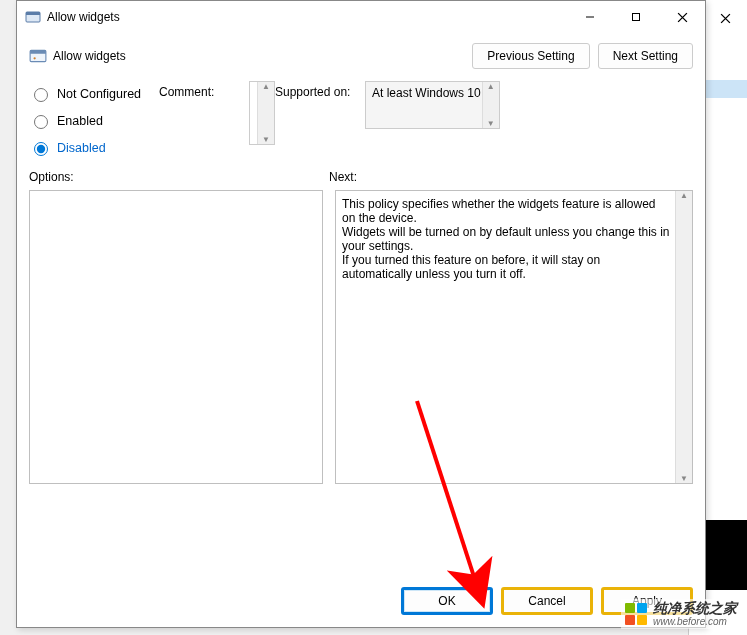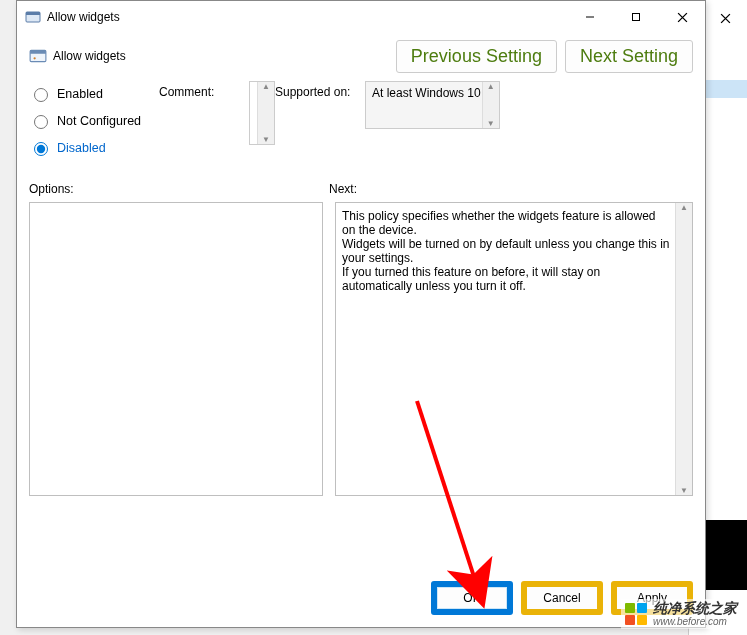--- a/index.html
+++ b/index.html
@@ -83,22 +83,22 @@
   }
   .subheader .icon { width:18px;height:18px;margin-right:6px; }
   .navbtns {
     margin-left:auto;
     display:flex; gap:8px;
   }
   .btn {
     border:1px solid #ccc;
     background:#fdfdfd;
     padding: 5px 14px;
-    font-size:18px;
-    color:#4d7c0f;
+    font-size:12px;
+    color:#000000;
     border-radius:3px;
   }
   .row1 {
     display:flex;
     margin-top:10px;
   }
   .leftcol {
     width: 130px;
     padding-top:4px;
   }
@@ -129,21 +129,21 @@
   .textbox.supported { height:48px; background:#f5f5f5;}
   .scroll-stub {
     position:absolute; right:0; top:0; bottom:0; width:17px;
     background:#f0f0f0;
     border-left:1px solid #ddd;
     display:flex;flex-direction:column;justify-content:space-between;align-items:center;
     color:#888;font-size:8px;
   }
   .lowlabels {
     display:flex;
-    margin-top:26px;
+    margin-top:14px;
   }
   .lowlabels .lbl1 { width:300px; }
   .panels {
     display:flex;
     gap:12px;
     margin-top:6px;
     height:294px;
   }
   .panel {
     border:1px solid #bfbfbf;
@@ -155,24 +155,24 @@
   .panel.options { width:294px; }
   .panel.help { flex:1; }
   .panel .scroll-stub { }
   .footer {
     display:flex;
     justify-content:flex-end;
     gap:8px;
     padding:10px 12px 12px;
   }
   .footer .fbtn {
-    border:6px solid #eab308;
+    border:3px solid #eab308;
     background:#fdfdfd;
     padding:4px 0;
-    width:82px;
+    width:92px;
     text-align:center;
     font-size:12px;
     border-radius:3px;
   }
   .footer .fbtn.default { border-color:#0078d7; box-shadow:0 0 0 1px #cde6f7 inset;}
   
   .arrow {
     position:absolute;
     top:390px; left:390px;
     pointer-events:none;
@@ -249,25 +249,25 @@
         <div class="btn">Previous Setting</div>
         <div class="btn">Next Setting</div>
       </div>
     </div>
 
     <div class="row1">
       <div class="leftcol">
         <div class="radio-group">
           <label class="radio-item">
             <input type="radio" name="state" style="">
-            <span>Enabled</span>
+            <span>Not Configured</span>
           </label>
           <label class="radio-item">
             <input type="radio" name="state" style="">
-            <span>Not Configured</span>
+            <span>Enabled</span>
           </label>
           <label class="radio-item selected">
             <input type="radio" name="state" checked="" style="">
             <span>Disabled</span>
           </label>
         </div>
       </div>
 
       <div class="midcol">
         <div class="field">

